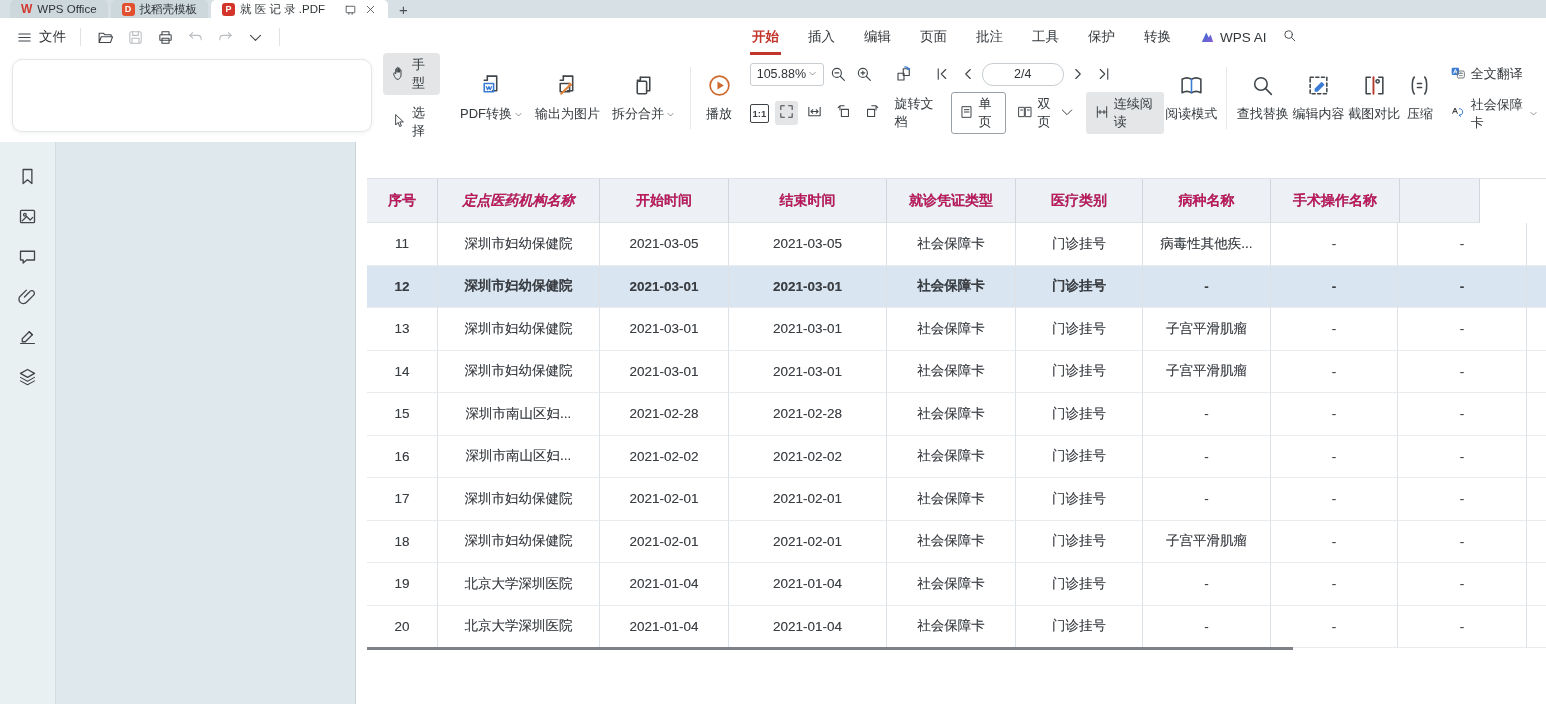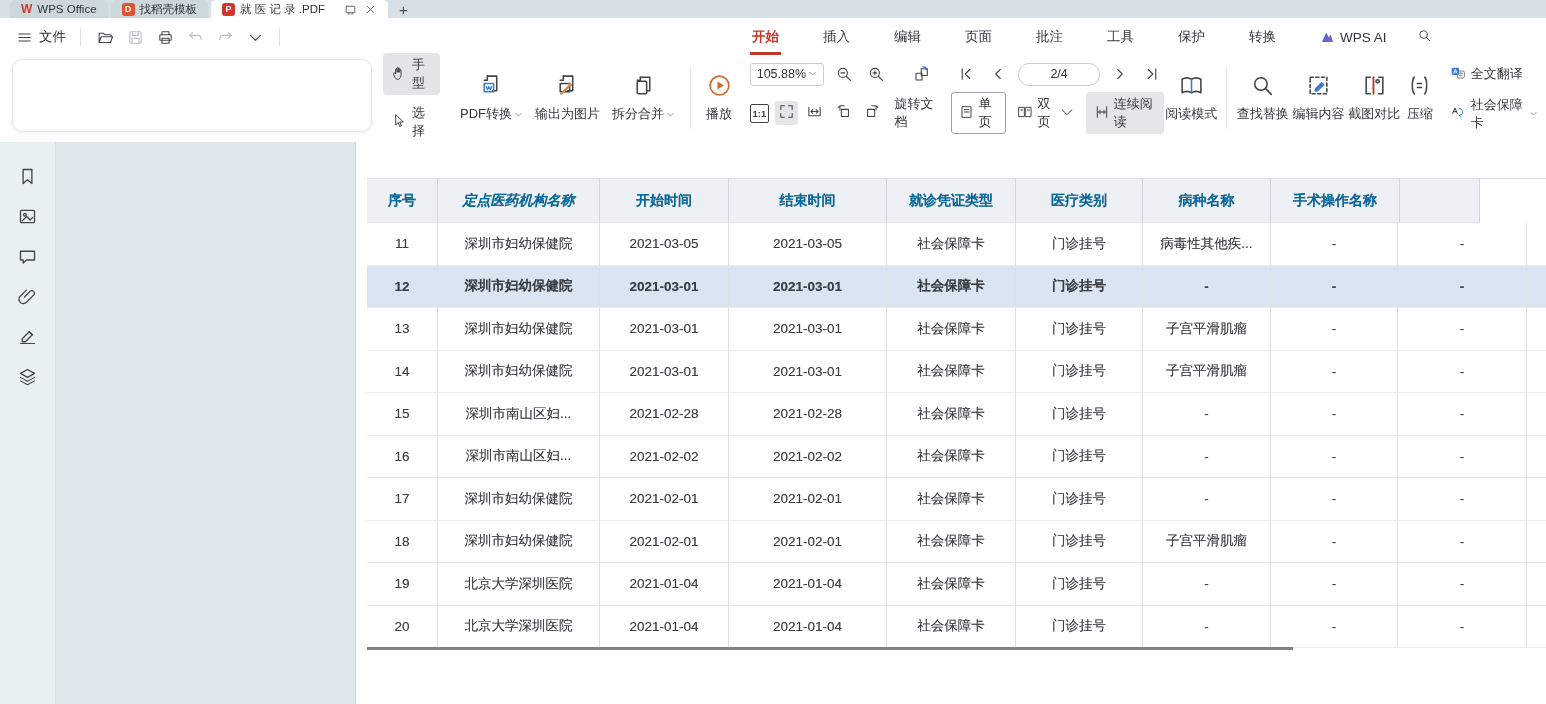--- a/index.html
+++ b/index.html
@@ -22,21 +22,21 @@
   .tab-ctl .glyph { font-size:13px; line-height:1; cursor:default; }
   .doc-tab-icons { display:flex; gap:7px; margin-left:14px; color:#6b7075; }
 
   
   .menubar { height:38px; background:#fff; display:flex; align-items:center; padding:0 14px; position:relative; font-size:13px; }
   .mb-left { display:flex; align-items:center; gap:10px; }
   .mb-file { display:flex; align-items:center; gap:5px; font-size:13.5px; color:#2f3337; }
   .vdiv { width:1px; height:18px; background:#dfe3e6; margin:0 4px; }
   .mb-ico { width:20px; height:20px; display:flex; align-items:center; justify-content:center; }
   .mb-ico svg { width:17px; height:17px; }
-  .menu-nav { position:absolute; left:738px; top:0; height:38px; display:flex; align-items:center; gap:16px; }
+  .menu-nav { position:absolute; left:738px; top:0; height:38px; display:flex; align-items:center; gap:1px; }
   .menu-item { padding:0 14px; height:38px; display:flex; align-items:center; font-size:13.5px; color:#33383c; position:relative; }
   .menu-item.active { color:#c2352c; font-weight:bold; }
   .menu-item.active::after { content:""; position:absolute; left:12px; right:12px; bottom:1px; height:3px; background:#c2352c; }
   .wps-ai { display:flex; align-items:center; gap:5px; margin-left:14px; font-size:13.5px; color:#33383c; }
   .menu-search { margin-left:14px; }
   .menu-search svg, .wps-ai svg { width:15px; height:15px; }
 
   
   .toolbar { height:86px; background:#fff; position:relative; }
   .float-card { position:absolute; left:12px; top:3px; width:360px; height:73px; background:#fff;
@@ -60,40 +60,40 @@
              justify-content:center; font-size:12.5px; color:#2f3337; background:#fff; }
   .boxed { border:1px solid #9aa1a7; border-radius:3px; padding:2px 7px; display:flex; align-items:center; gap:4px; font-size:13px; color:#33383c; }
   .graybg { background:#e4e6e8; border-radius:3px; padding:3px 8px; display:flex; align-items:center; gap:4px; font-size:13px; color:#33383c; }
   .flatbtn { display:flex; align-items:center; gap:4px; font-size:13px; color:#33383c; padding:2px 5px; }
   .flatbtn svg, .boxed svg, .graybg svg { width:16px; height:16px; }
   .onetoone { width:22px; height:19px; border:1.3px solid #3d4246; border-radius:2px; font-size:9.5px; display:flex;
               align-items:center; justify-content:center; color:#3d4246; font-weight:bold; }
   .fitbtn { width:26px; height:24px; display:flex; align-items:center; justify-content:center; border-radius:3px; }
   .fitbtn.active { background:#e3e5e6; }
   .fitbtn svg { width:17px; height:17px; }
-  .gap6 { gap:6px; } .gap10 { gap:2px;justify-content:space-between; }
+  .gap6 { gap:6px; } .gap10 { gap:2px; }
 
   
   .main { display:flex; height:562px; }
   .iconstrip { width:56px; background:#e9f0f2; border-right:1px solid #d4dde1; display:flex; flex-direction:column;
                align-items:center; padding-top:14px; }
   .side-slot { width:40px; height:40px; display:flex; align-items:center; justify-content:center; }
   .side-slot svg { width:21px; height:21px; }
   .panel { width:300px; background:#dfe8ec; border-right:1px solid #c9d3d8; }
   .doc { flex:1; background:#fff; position:relative; overflow:hidden; }
 
   
   .tablewrap { position:absolute; left:11px; top:36px; width:1179px; overflow:hidden; }
   .t-table { width:1240px; border-top:1px solid #dde2e6; }
   .t-row { display:flex; height:42.5px; background:#fff; }
   .t-row.head { height:44px; }
   .t-cell { display:flex; align-items:center; justify-content:center; border-right:1px solid #dde2e7;
             border-bottom:1px solid #e9ecef; font-size:13.5px; color:#3a3e43; white-space:nowrap; overflow:hidden;
             text-shadow:0 0 .5px rgba(70,74,78,.5); }
-  .head .t-cell { background:#edf0f4; font-weight:bold; font-size:14px; color:#0369a1;
+  .head .t-cell { background:#edf0f4; font-weight:bold; font-size:14px; color:#be185d;
                   border-right-color:#d0d6dc; border-bottom-color:#dfe3e8; }
   .t-row.hl .t-cell { background:#d9e5f1;font-weight:bold; }
   .bottom-line { position:absolute; left:11px; top:505px; width:926px; height:3px; background:#7e8287; }
 </style>
 </head>
 <body>
 
 <div class="window">
 
   <div class="tabbar">

